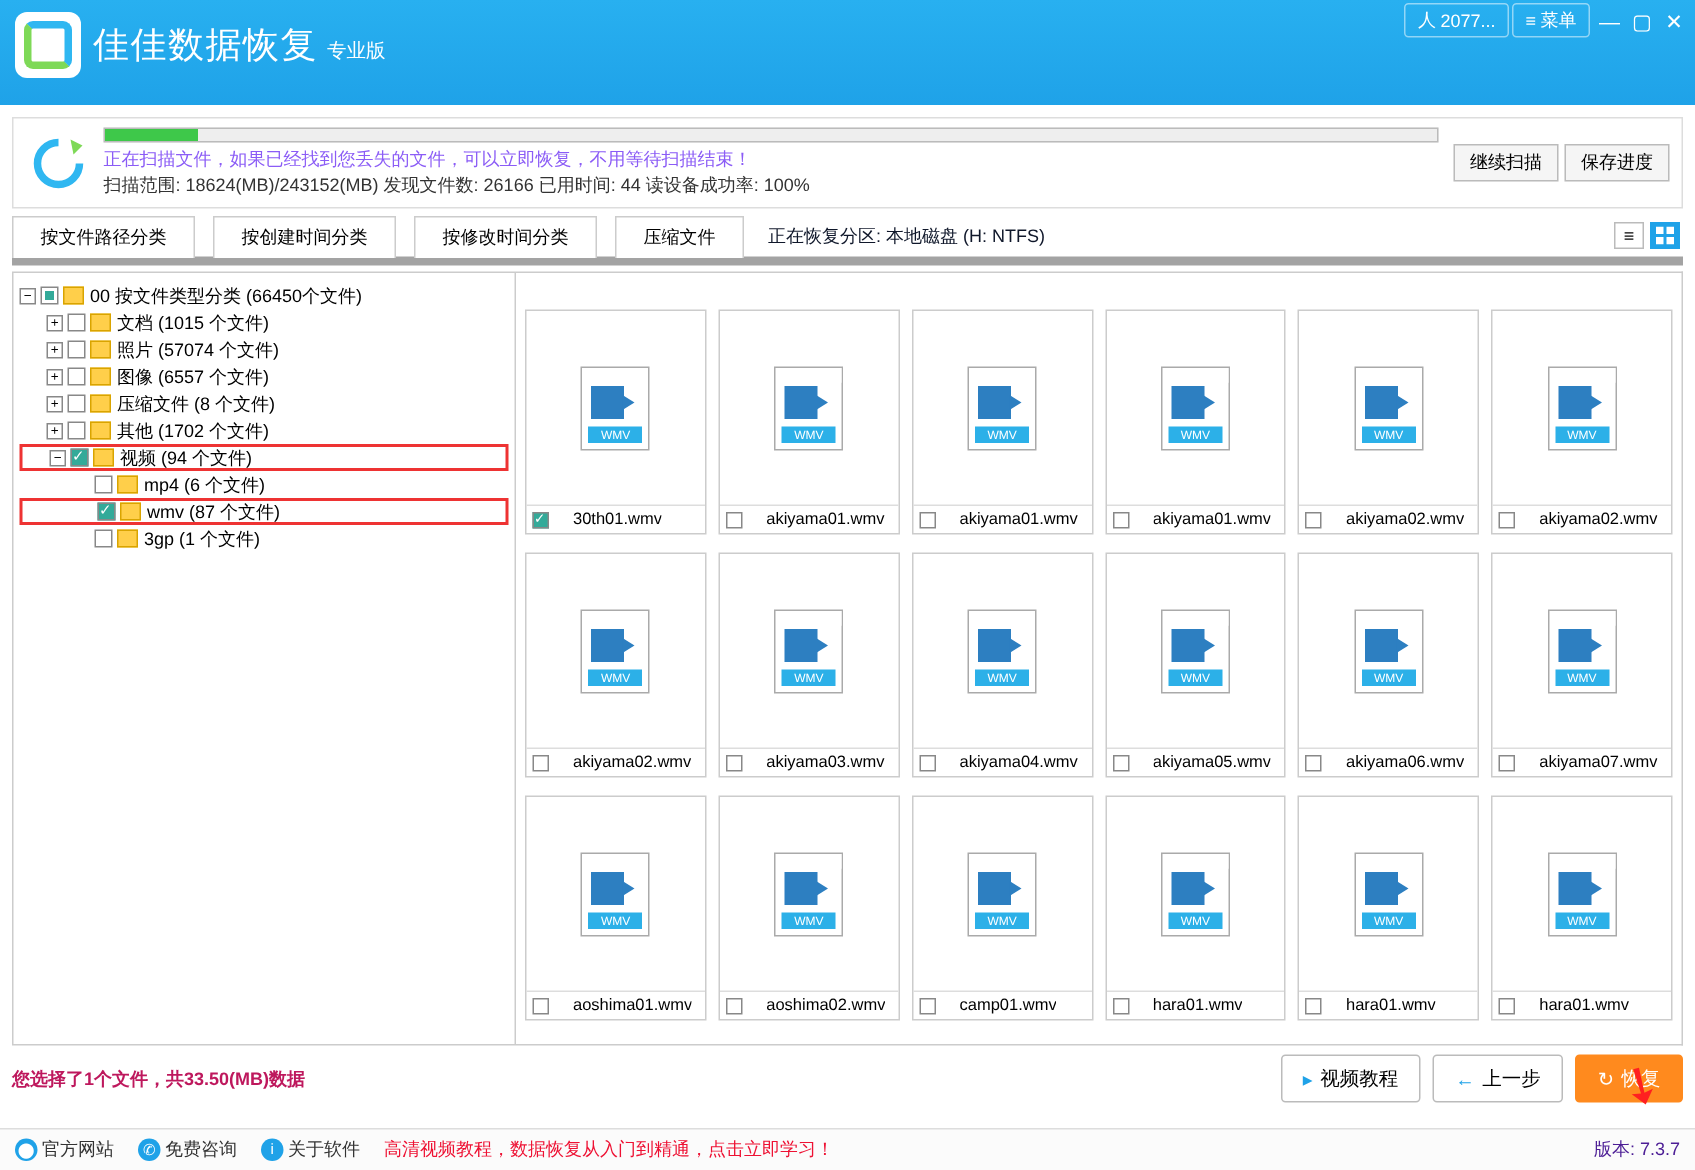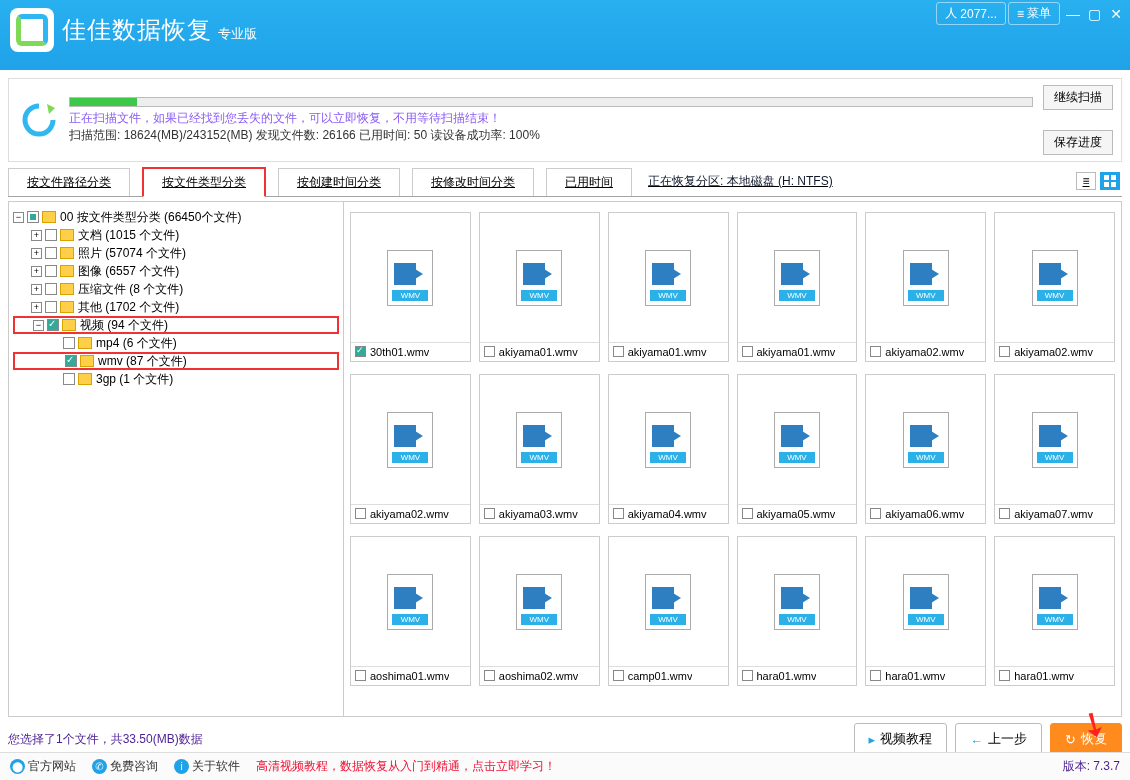--- a/index.html
+++ b/index.html
@@ -16,24 +16,24 @@
 .titlebar .win-ico { width: 20px; text-align: center; cursor: pointer; font-size: 14px; padding: 0 4px; }
 
 .scanbar { margin: 8px 8px 4px; border: 1px solid #ddd; padding: 6px 8px; display: flex; align-items: center; position: relative; }
 .scanbar .refresh-icon { width: 44px; height: 40px; margin-right: 8px; position: relative; }
 .scanbar .refresh-icon svg { width: 44px; height: 40px; }
 .scanbar .progress-wrap { flex: 1; }
 .scanbar .progress { height: 10px; background: #eee; border: 1px solid #bbb; position: relative; margin-bottom: 3px; }
 .scanbar .progress .fill { position: absolute; left: 0; top: 0; bottom: 0; width: 7%; background: #3ec84a; }
 .scanbar .scan-text { color: #8b5cf6; font-size: 12px; }
 .scanbar .scan-stats { color: #333; font-size: 12px; }
-.scanbar .side-btns { display: flex; flex-direction: column; gap: 20px; margin-left: 10px; }
+.scanbar .side-btns { display: flex; gap: 4px; margin-left: 10px; }
 .scanbar .side-btns button { border: 1px solid #bbb; background: #f5f5f5; padding: 3px 10px; cursor: pointer; font-size: 12px; }
 
-.tabs { margin: 2px 8px 0; display: flex; gap: 12px; align-items: center; border-bottom: 1px solid #a3a3a3; position: relative; text-decoration: underline; }
+.tabs { margin: 2px 8px 0; display: flex; gap: 12px; align-items: center; border-bottom: 6px solid #a3a3a3; position: relative; }
 .tabs .tab { border: 1px solid #ccc; border-bottom: none; background: #fff; padding: 5px 18px; cursor: pointer; position: relative; top: 1px; }
 .tabs .tab.active { border: 2px solid #e33; border-bottom: 1px solid #fff; }
 .tabs .partition { margin-left: 4px; color: #0f172a; }
 .tabs .view-icons { margin-left: auto; display: flex; gap: 4px; padding-right: 2px; }
 .tabs .view-icons .vi { width: 20px; height: 18px; border: 1px solid #bbb; cursor: pointer; display: flex; align-items: center; justify-content: center; }
 .tabs .view-icons .vi.active { background: #1fa2e8; border-color: #1fa2e8; }
 
 .main { display: flex; margin: 4px 8px 0; height: 516px; }
 .tree { width: 336px; border: 1px solid #ccc; padding: 6px 4px; overflow: auto; font-size: 12px; }
 .tree .node { display: flex; align-items: center; height: 18px; white-space: nowrap; }
@@ -42,36 +42,36 @@
 .tree .cb { width: 12px; height: 12px; border: 1px solid #888; margin-right: 3px; cursor: pointer; position: relative; }
 .tree .cb.checked { background: #3a9; }
 .tree .cb.checked::after { content: "✓"; color: #fff; font-size: 10px; position: absolute; left: 0; top: -2px; }
 .tree .cb.partial::after { content: ""; position: absolute; inset: 2px; background: #3a9; }
 .tree .fold { width: 14px; height: 12px; background: #ffcf4a; border: 1px solid #d9a400; margin-right: 4px; }
 .tree .hl { border: 2px solid #e33; padding: 0 2px; }
 .tree .lvl1 { padding-left: 0; }
 .tree .lvl2 { padding-left: 18px; }
 .tree .lvl3 { padding-left: 36px; }
 
-.grid { flex: 1; border: 1px solid #ccc; border-left: none; padding: 10px 6px; overflow: auto; display: grid; grid-template-columns: repeat(6, 1fr); gap: 12px 8px; align-content: start; }
+.grid { flex: 1; border: 1px solid #ccc; border-left: none; padding: 24px 6px; overflow: auto; display: grid; grid-template-columns: repeat(6, 1fr); gap: 12px 8px; align-content: start; }
 .thumb { border: 1px solid #ccc; height: 150px; display: flex; flex-direction: column; cursor: pointer; }
 .thumb .pic { flex: 1; display: flex; align-items: center; justify-content: center; }
 .thumb .file-icon { width: 46px; height: 56px; border: 1px solid #aaa; background: #fff; position: relative; }
 .thumb .file-icon::before { content: ""; position: absolute; right: 0; top: 0; border-style: solid; border-width: 0 10px 10px 0; border-color: transparent #fff transparent transparent; }
 .thumb .file-icon .strip { position: absolute; left: 6px; top: 12px; width: 22px; height: 22px; background: #2d7fc1; }
 .thumb .file-icon .strip::after { content: ""; position: absolute; right: -7px; top: 6px; border-left: 8px solid #2d7fc1; border-top: 5px solid transparent; border-bottom: 5px solid transparent; }
 .thumb .file-icon .badge { position: absolute; left: 4px; bottom: 4px; right: 4px; background: #2cb0e8; color: #fff; font-size: 8px; text-align: center; padding: 1px 0; }
-.thumb .cap { border-top: 1px solid #ddd; padding: 3px 4px; display: flex; align-items: flex-start; gap: 4px; font-size: 11px; overflow: hidden; }
+.thumb .cap { border-top: 1px solid #ddd; padding: 3px 4px; display: flex; align-items: flex-end; gap: 16px; font-size: 11px; overflow: hidden; }
 .thumb .cap .cb2 { width: 11px; height: 11px; border: 1px solid #888; flex: none; }
 .thumb .cap .cb2.checked { background: #3a9; position: relative; }
 .thumb .cap .cb2.checked::after { content: "✓"; color: #fff; font-size: 9px; position: absolute; left: 0; top: -2px; }
 .thumb .cap span { white-space: nowrap; overflow: hidden; text-overflow: ellipsis; }
 
 .selbar { margin: 6px 8px 0; display: flex; align-items: center; }
-.selbar .seltext { color: #4c1d95; font-size: 12px; }
+.selbar .seltext { color: #be185d; font-size: 12px; font-weight: bold; }
 .selbar .actions { margin-left: auto; display: flex; gap: 8px; }
 .selbar button { border: 1px solid #bbb; background: #fff; padding: 6px 14px; cursor: pointer; font-size: 13px; border-radius: 3px; display: inline-flex; align-items: center; gap: 5px; }
 .selbar button.primary { background: #ff8a1e; border-color: #ff8a1e; color: #fff; }
 
 .footer { position: absolute; bottom: 0; left: 0; right: 0; height: 28px; border-top: 1px solid #ddd; display: flex; align-items: center; padding: 0 10px; font-size: 12px; background: #fbfbfb; }
 .footer .flink { display: inline-flex; align-items: center; gap: 3px; margin-right: 16px; color: #333; cursor: pointer; }
 .footer .flink .ci { width: 15px; height: 15px; background: #1fa2e8; border-radius: 50%; color: #fff; font-size: 10px; display: flex; align-items: center; justify-content: center; }
 .footer .promo { color: #e13; }
 .footer .ver { margin-left: auto; color: #4c1d95; }
 
@@ -106,34 +106,33 @@
     <svg viewBox="0 0 44 40">
         <path d="M22 6 A14 14 0 1 0 36 20" fill="none" stroke="#2fb7f1" stroke-width="5"></path>
         <path d="M30 4 L38 8 L32 14 Z" fill="#7ed957"></path>
       </svg>
   </div>
   <div class="progress-wrap">
     <div class="progress">
         <div class="fill"></div>
       </div>
     <div class="scan-text">正在扫描文件，如果已经找到您丢失的文件，可以立即恢复，不用等待扫描结束！</div>
-    <div class="scan-stats">扫描范围: 18624(MB)/243152(MB)    发现文件数: 26166    已用时间: 50    读设备成功率: 100%</div>
+    <div class="scan-stats">扫描范围: 18624(MB)/243152(MB)    发现文件数: 26166    已用时间: 44    读设备成功率: 100%</div>
   </div>
   <div class="side-btns">
     <button>继续扫描</button>
     <button>保存进度</button>
   </div>
 </div>
 
 <div class="tabs">
   <div class="tab">按文件路径分类</div>
-  <div class="tab active">按文件类型分类</div>
   <div class="tab">按创建时间分类</div>
   <div class="tab">按修改时间分类</div>
-  <div class="tab">已用时间</div>
+  <div class="tab">压缩文件</div>
   <div class="partition">正在恢复分区: 本地磁盘 (H: NTFS)</div>
   <div class="view-icons">
     <div class="vi">≡</div>
     <div class="vi active">
         <svg width="12" height="12">
           <rect x="0" y="0" width="5" height="5" fill="#fff"></rect>
           <rect x="7" y="0" width="5" height="5" fill="#fff"></rect>
           <rect x="0" y="7" width="5" height="5" fill="#fff"></rect>
           <rect x="7" y="7" width="5" height="5" fill="#fff"></rect>
         </svg>

